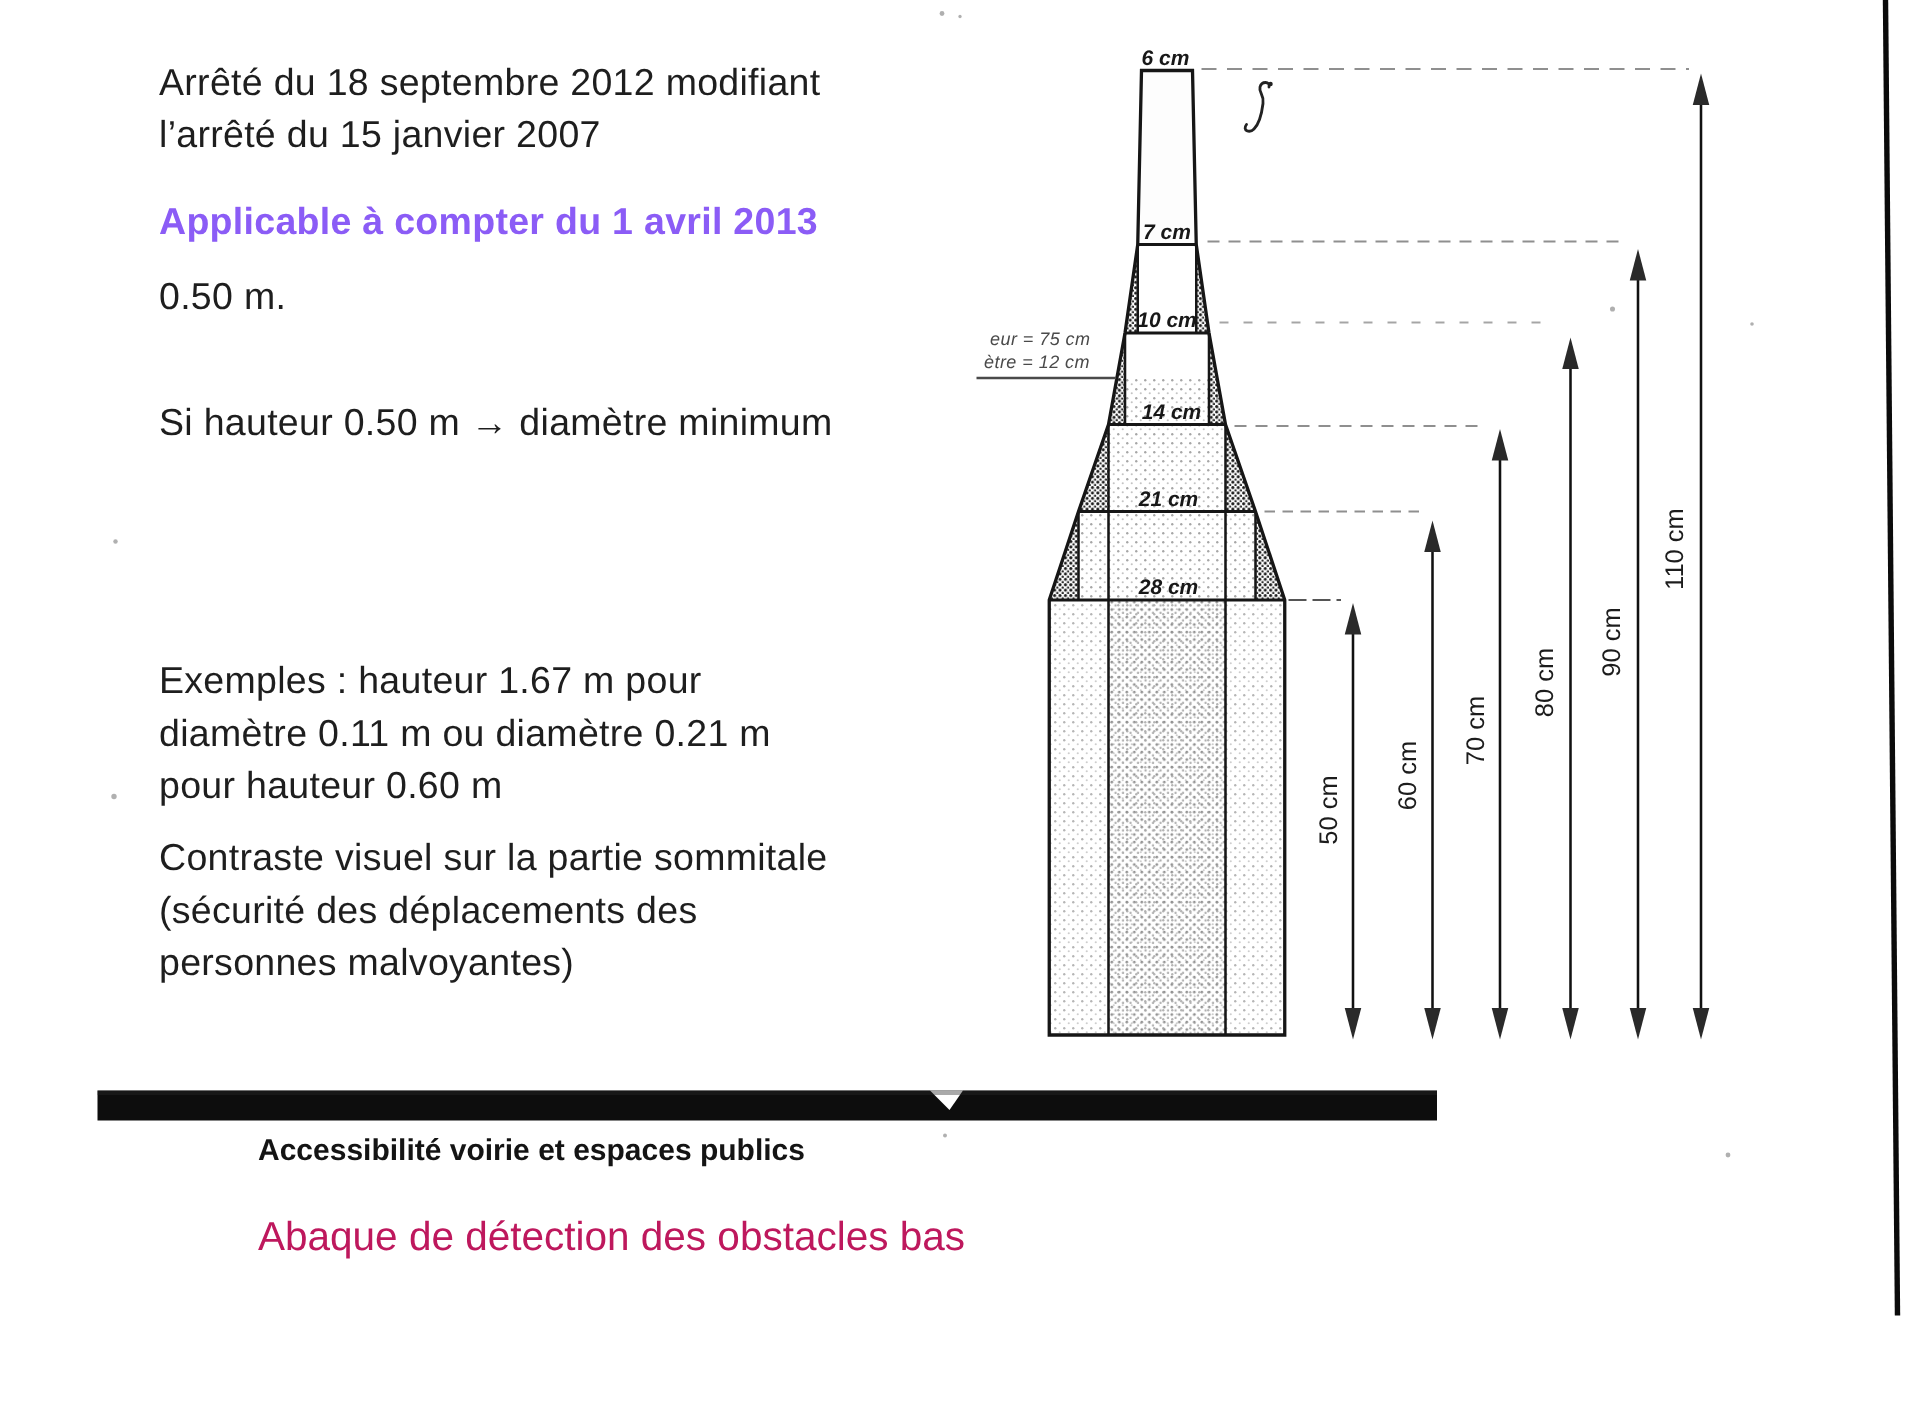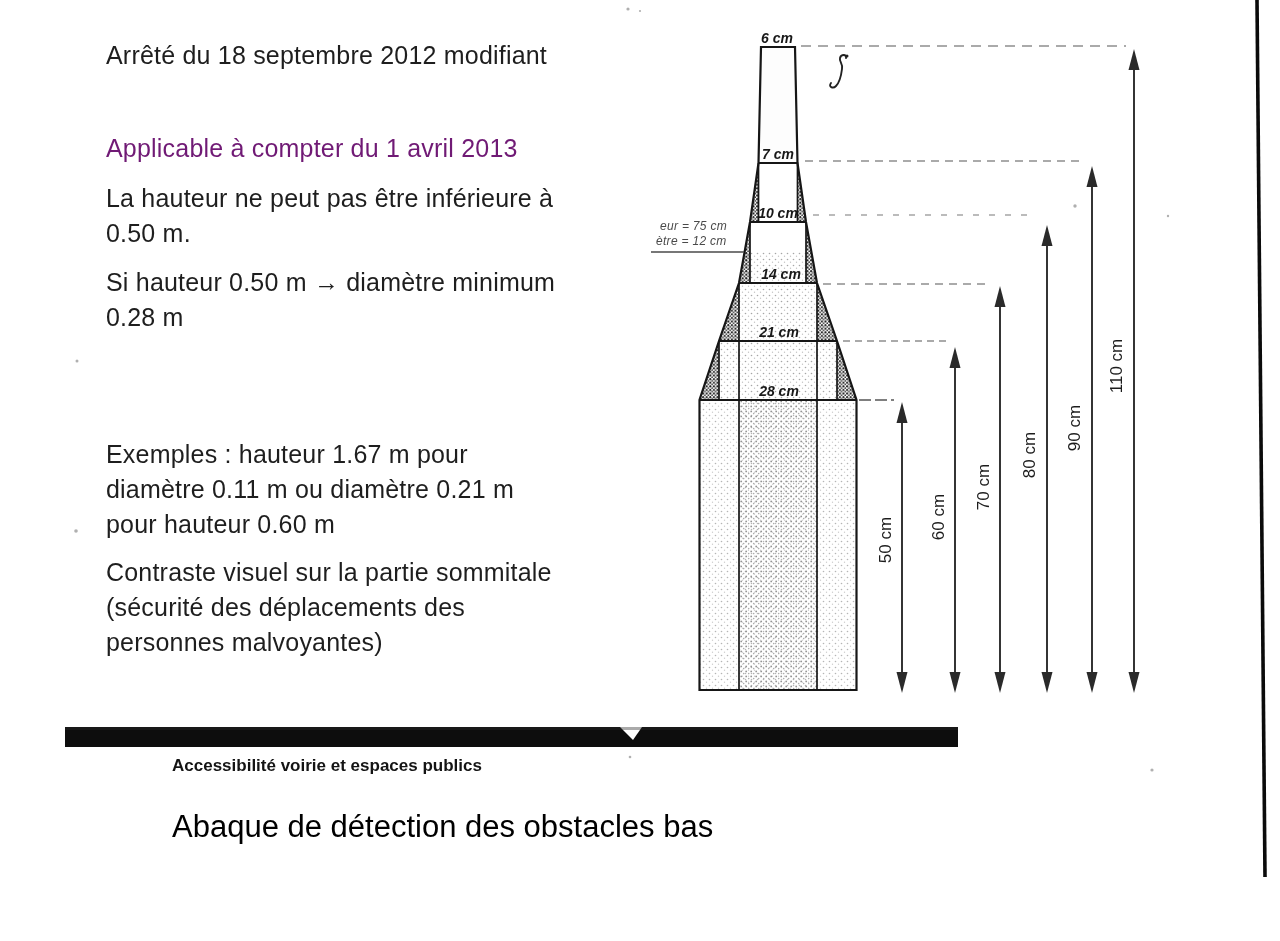--- a/index.html
+++ b/index.html
@@ -4,23 +4,23 @@
 <style>
   html,body{margin:0;padding:0;}
   body{
     width:1280px;height:941px;background:#ffffff;position:relative;overflow:hidden;
     font-family:"Liberation Sans", sans-serif;
   }
   .page{position:absolute;inset:0;}
   .text-col{position:absolute;left:90px;top:38px;width:600px;color:#1e1e1e;
     font-size:25px;line-height:35px;letter-spacing:0.2px;}
   .para{position:absolute;left:16px;white-space:nowrap;}
-  .para.bold{font-weight:normal;color:#701a75;}
-  .footer-title{position:absolute;left:172px;top:756px;font-size:17px;font-weight:bold;color:#141414;white-space:nowrap;}
-  .footer-sub{position:absolute;left:172px;top:809px;font-size:31px;color:#000000;white-space:nowrap;}
+  .para.bold{font-weight:bold;color:#8b5cf6;}
+  .footer-title{position:absolute;left:172px;top:756px;font-size:20px;font-weight:bold;color:#141414;white-space:nowrap;}
+  .footer-sub{position:absolute;left:172px;top:809px;font-size:27px;color:#be185d;white-space:nowrap;}
   svg{position:absolute;left:0;top:0;}
   svg text{font-family:"Liberation Sans", sans-serif;}
   .wlabel{font-size:14px;font-weight:bold;font-style:italic;fill:#181818;}
   .alabel{font-size:17px;fill:#1c1c1c;}
   .annot{font-size:12px;font-style:italic;fill:#4a4a4a;letter-spacing:0.3px;}
 </style>
 </head>
 <body>
 
 <div class="page">
@@ -167,31 +167,30 @@
       <polygon points="620,727 642,727 633,740" fill="#ffffff"></polygon>
       <rect x="65" y="727" width="893" height="3" fill="#2a2a2a" opacity="0.4"></rect>
     </g>
 
     <line x1="1257" y1="0" x2="1265" y2="877" stroke="#0b0b0b" stroke-width="3.6"></line>
   </svg>
 
   <div class="text-col">
     <div class="para" style="top:0px">
       <div>Arrêté du 18 septembre 2012 modifiant</div>
+      <div>l’arrêté du 15 janvier 2007</div>
     </div>
     <div class="para bold" style="top:93px">
       <div>Applicable à compter du 1 avril 2013</div>
     </div>
     <div class="para" style="top:143px">
-      <div>La hauteur ne peut pas être inférieure à</div>
       <div>0.50 m.</div>
     </div>
     <div class="para" style="top:227px">
       <div>Si hauteur 0.50 m → diamètre minimum</div>
-      <div>0.28 m</div>
     </div>
     <div class="para" style="top:314px">
     </div>
     <div class="para" style="top:399px">
       <div>Exemples : hauteur 1.67 m pour</div>
       <div>diamètre 0.11 m ou diamètre 0.21 m</div>
       <div>pour hauteur 0.60 m</div>
     </div>
     <div class="para" style="top:517px">
       <div>Contraste visuel sur la partie sommitale</div>

